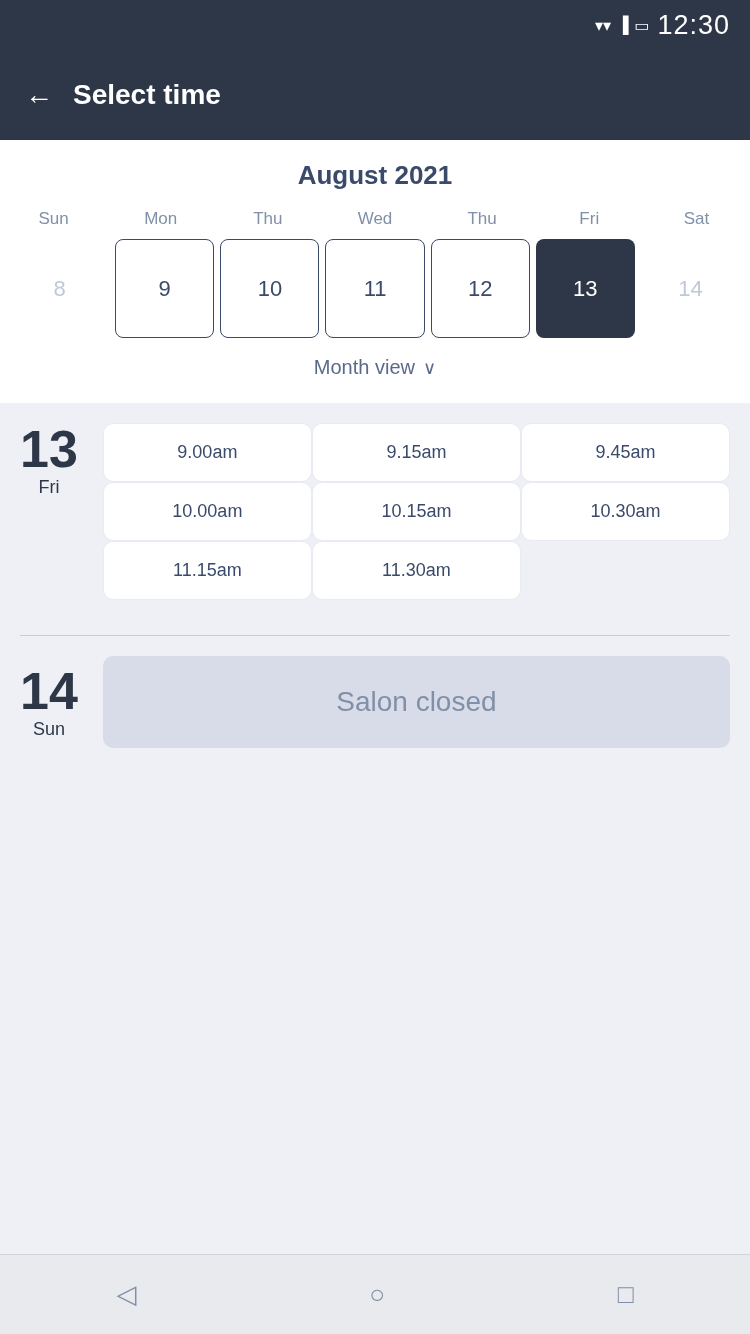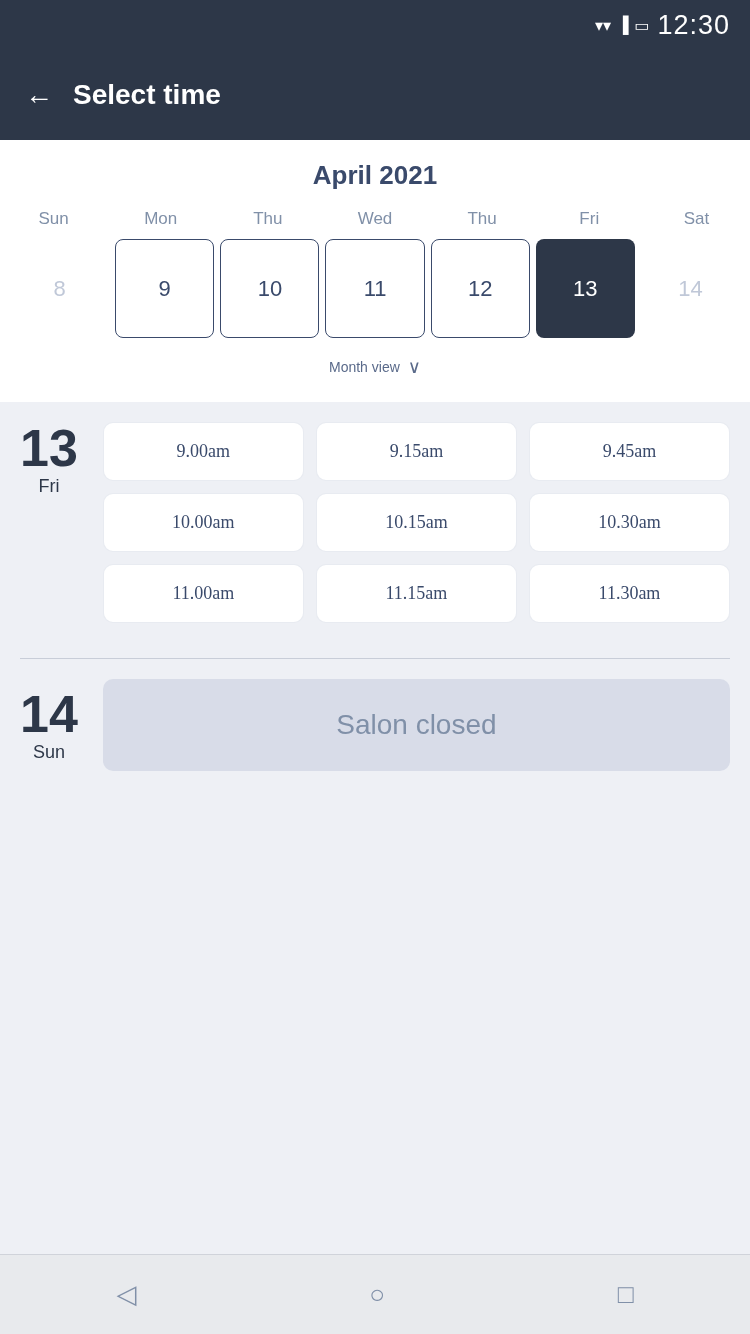--- a/index.html
+++ b/index.html
@@ -115,21 +115,21 @@
 
     
     .month-view-row {
       display: flex;
       align-items: center;
       justify-content: center;
       gap: 8px;
       padding: 8px 0 14px;
     }
     .month-view-label {
-      font-size: 14px;
+      font-size: 20px;
       color: #5a6a8a;
     }
     .chevron-down {
       font-size: 18px;
       color: #5a6a8a;
     }
 
     
     .time-slots-section {
       background: #eef0f5;
@@ -158,22 +158,20 @@
     .day-name {
       font-size: 18px;
       color: #2d3748;
       text-align: center;
       margin-top: 2px;
     }
     .slots-grid {
       flex: 1;
       display: grid;
       grid-template-columns: repeat(3, 1fr);
-      gap: 12px;
-      font-family: Liberation Serif, serif;
     }
     .time-slot {
       background: white;
       border-radius: 10px;
       padding: 18px 10px;
       text-align: center;
       font-size: 18px;
       color: #3a4a6b;
       cursor: pointer;
       border: 1px solid rgba(180,190,210,0.3);
@@ -230,21 +228,21 @@
   </div>
   <span class="time">12:30</span>
 </div>
 
 <div class="header">
   <span class="back-btn">←</span>
   <span class="header-title">Select time</span>
 </div>
 
 <div class="calendar-section">
-  <div class="month-title">April 2021</div>
+  <div class="month-title">August 2021</div>
 
   <div class="day-headers">
     <span class="day-header">Sun</span>
     <span class="day-header">Mon</span>
     <span class="day-header">Thu</span>
     <span class="day-header">Wed</span>
     <span class="day-header">Thu</span>
     <span class="day-header">Fri</span>
     <span class="day-header">Sat</span>
   </div>
@@ -273,21 +271,20 @@
         <div class="day-number">13</div>
         <div class="day-name">Fri</div>
       </div>
       <div class="slots-grid">
         <div class="time-slot">9.00am</div>
         <div class="time-slot">9.15am</div>
         <div class="time-slot">9.45am</div>
         <div class="time-slot">10.00am</div>
         <div class="time-slot">10.15am</div>
         <div class="time-slot">10.30am</div>
-        <div class="time-slot">11.00am</div>
         <div class="time-slot">11.15am</div>
         <div class="time-slot">11.30am</div>
       </div>
     </div>
   </div>
 
   <div class="divider"></div>
 
   <div class="closed-block">
     <div class="closed-day-row">

